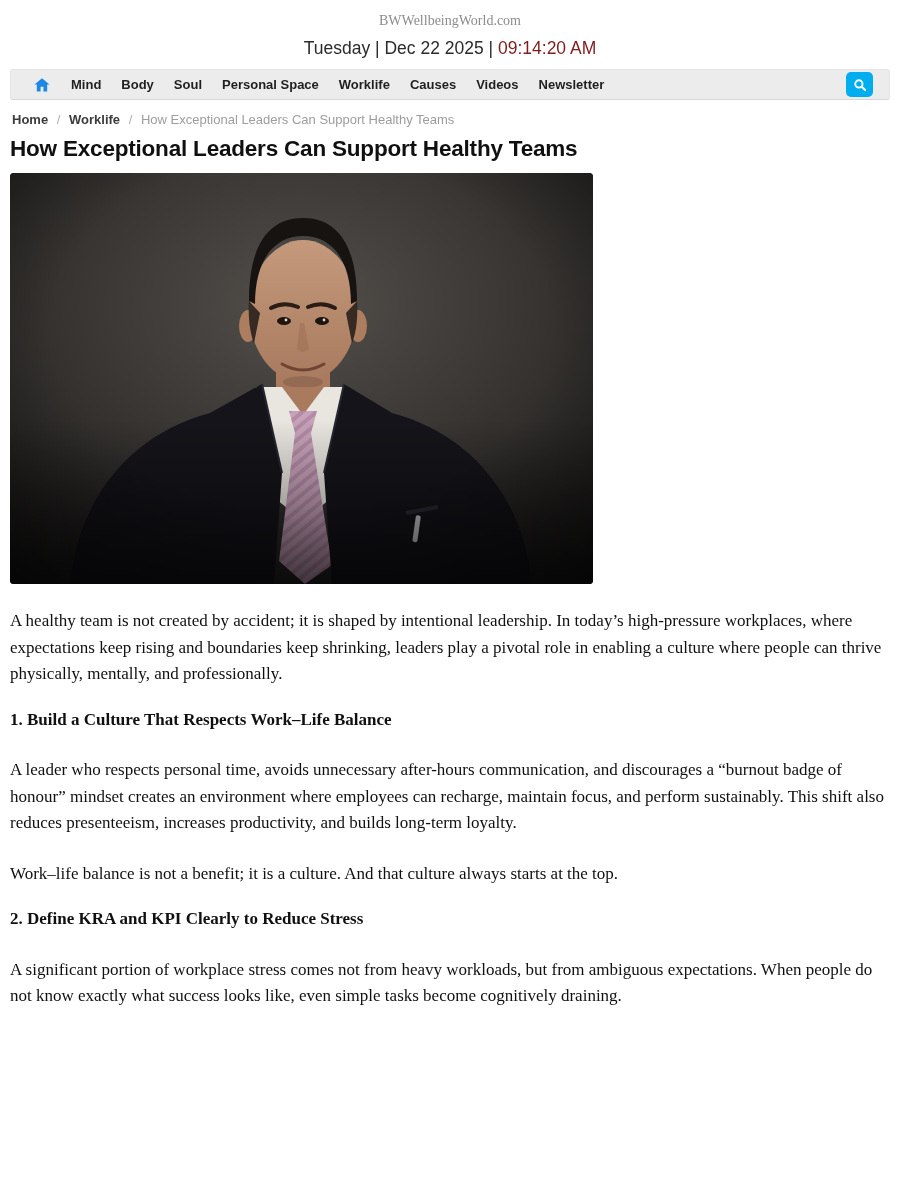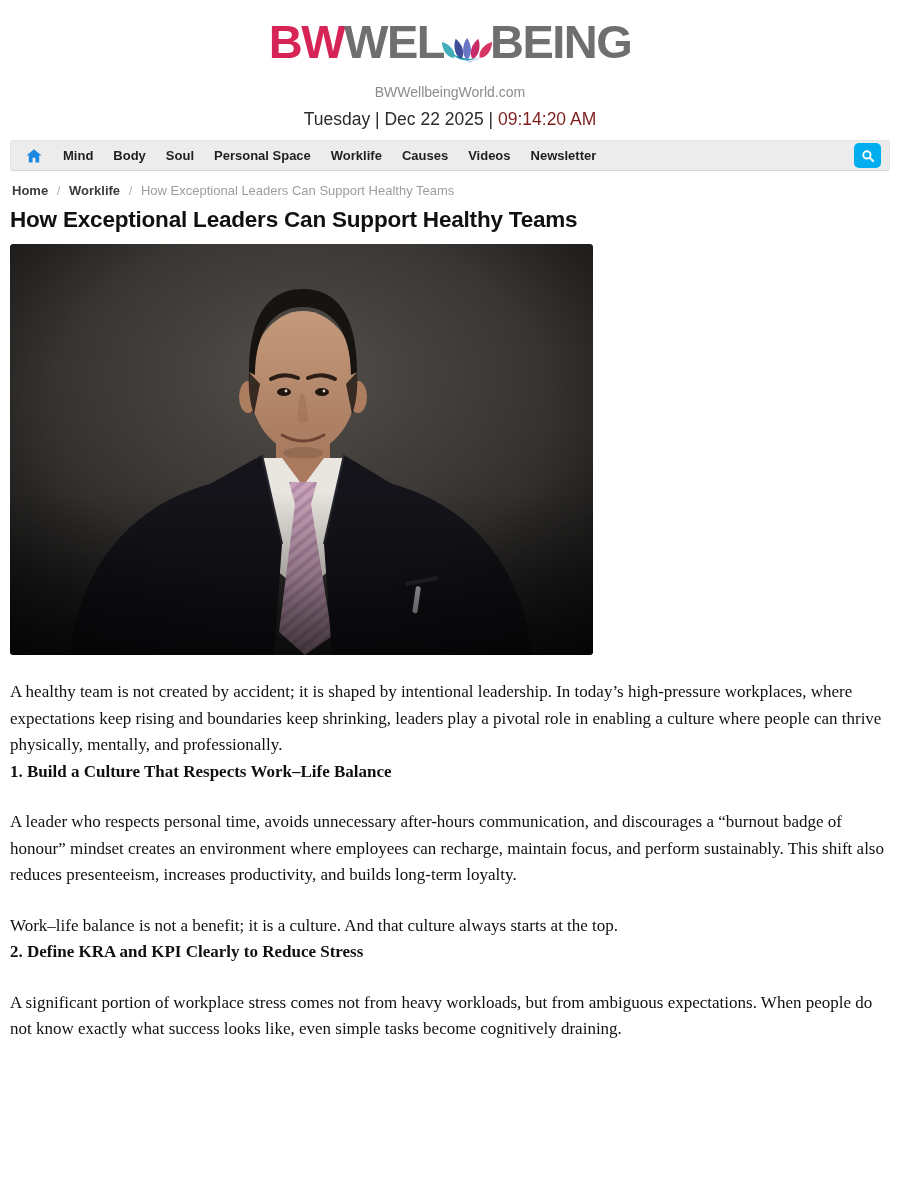--- a/index.html
+++ b/index.html
@@ -13,31 +13,31 @@
 
   
   .header { padding-top:12px; text-align:center; }
   .logo-line { display:flex; align-items:flex-end; justify-content:center; height:54px; cursor:pointer; }
   .logo-line span { font-weight:800; font-size:47px; line-height:48px; letter-spacing:-1.5px; }
   .logo-bw { color:#d62456; }
   .logo-wel, .logo-being { color:#6f6f6f; }
   .logo-flower { width:52px; height:50px; margin:0 -3px; position:relative; top:4px; }
   .logo-world { width:560px; margin:0 auto; text-align:right; font-size:12px; font-weight:700;
                 letter-spacing:7px; color:#8f8f8f; padding-right:160px; margin-top:1px; }
-  .logo-site { text-align:center; font-size:14px; color:#8c8c8c; margin-top:18px; }
+  .logo-site { text-align:center; font-size:14px; color:#8c8c8c; margin-top:1px;font-family:Liberation Serif, serif; }
 
   
   .date-line { text-align:center; font-size:17.5px; color:#2b2b2b; margin-top:9px; font-weight:500; }
   .date-line .time { color:#7f1d1d; }
 
   
   .navbar {
     margin:10px 10px 0; height:31px; background:#ececec;
     border:1px solid #e4e4e4; border-bottom-color:#d6d6d6; border-radius:3px;
-    display:flex; align-items:center; padding:0 8px;
+    display:flex; align-items:center; padding:0 16px;
   }
   .nav-home { width:30px; height:22px; display:flex; align-items:center; justify-content:center;
               margin-right:4px; cursor:pointer; }
   .nav-link { font-size:13px; font-weight:600; color:#1f1f1f; padding:0 10px; text-decoration:none;
               cursor:pointer; white-space:nowrap; }
   .nav-spacer { flex:1; }
   .search-btn { width:27px; height:25px; border:none; border-radius:5px; background:#00aeef;
                 display:flex; align-items:center; justify-content:center; cursor:pointer; }
 
   
@@ -49,44 +49,28 @@
   
   .article-title { margin:9px 10px 0; font-size:22.5px; font-weight:700; color:#101010;
                    letter-spacing:-0.2px; }
   .photo { margin:11px 10px 0; width:583px; height:411px; border-radius:4px; overflow:hidden;
            background:#222; }
   .photo svg { display:block; }
 
   .body-text { margin:4px 10px 0; font-family:"Liberation Serif", serif; font-size:17px;
                line-height:1.56; color:#101010; }
   .body-text p { margin-top:24px; }
-  .body-text h3 { font-size:17px; font-weight:700; color:#101010; }
+  .body-text h3 { margin-top:19px; font-size:17px; font-weight:700; color:#101010; }
 </style>
 </head>
 <body>
 
 <div class="page">
 
   <div class="header">
-    <div class="logo-line">
-      <span class="logo-bw">BW</span>
-      <span class="logo-wel">WEL</span>
-      <svg class="logo-flower" viewBox="0 0 60 54">
-        <path d="M10,36 Q30,54 50,36 Q38,50 10,36 Z" fill="#2aa6bc"></path>
-        <path d="M30,45 Q42,48 50,36 Q40,49 28,45 Z" fill="#2d3a8c"></path>
-        <g opacity="0.92">
-          <path d="M0,-21 C6,-13 6,-2 0,2 C-6,-2 -6,-13 0,-21 Z" transform="translate(14,40) rotate(-38)" fill="#35a7b5"></path>
-          <path d="M0,-22 C6,-14 6,-2 0,2 C-6,-2 -6,-14 0,-22 Z" transform="translate(23,41) rotate(-16)" fill="#2d3e92"></path>
-          <path d="M0,-23 C6,-15 6,-2 0,2 C-6,-2 -6,-15 0,-23 Z" transform="translate(30,42)" fill="#5c6bc0"></path>
-          <path d="M0,-22 C6,-14 6,-2 0,2 C-6,-2 -6,-14 0,-22 Z" transform="translate(37,41) rotate(16)" fill="#c2185b"></path>
-          <path d="M0,-21 C6,-13 6,-2 0,2 C-6,-2 -6,-13 0,-21 Z" transform="translate(46,40) rotate(38)" fill="#d62456"></path>
-        </g>
-      </svg>
-      <span class="logo-being">BEING</span>
-    </div>
     <div class="logo-site">BWWellbeingWorld.com</div>
   </div>
 
   <div class="date-line">
     <span>Tuesday | Dec 22 2025 |</span>
     <span class="time">09:14:20 AM</span>
   </div>
 
   <div class="navbar">
     <span class="nav-home">

